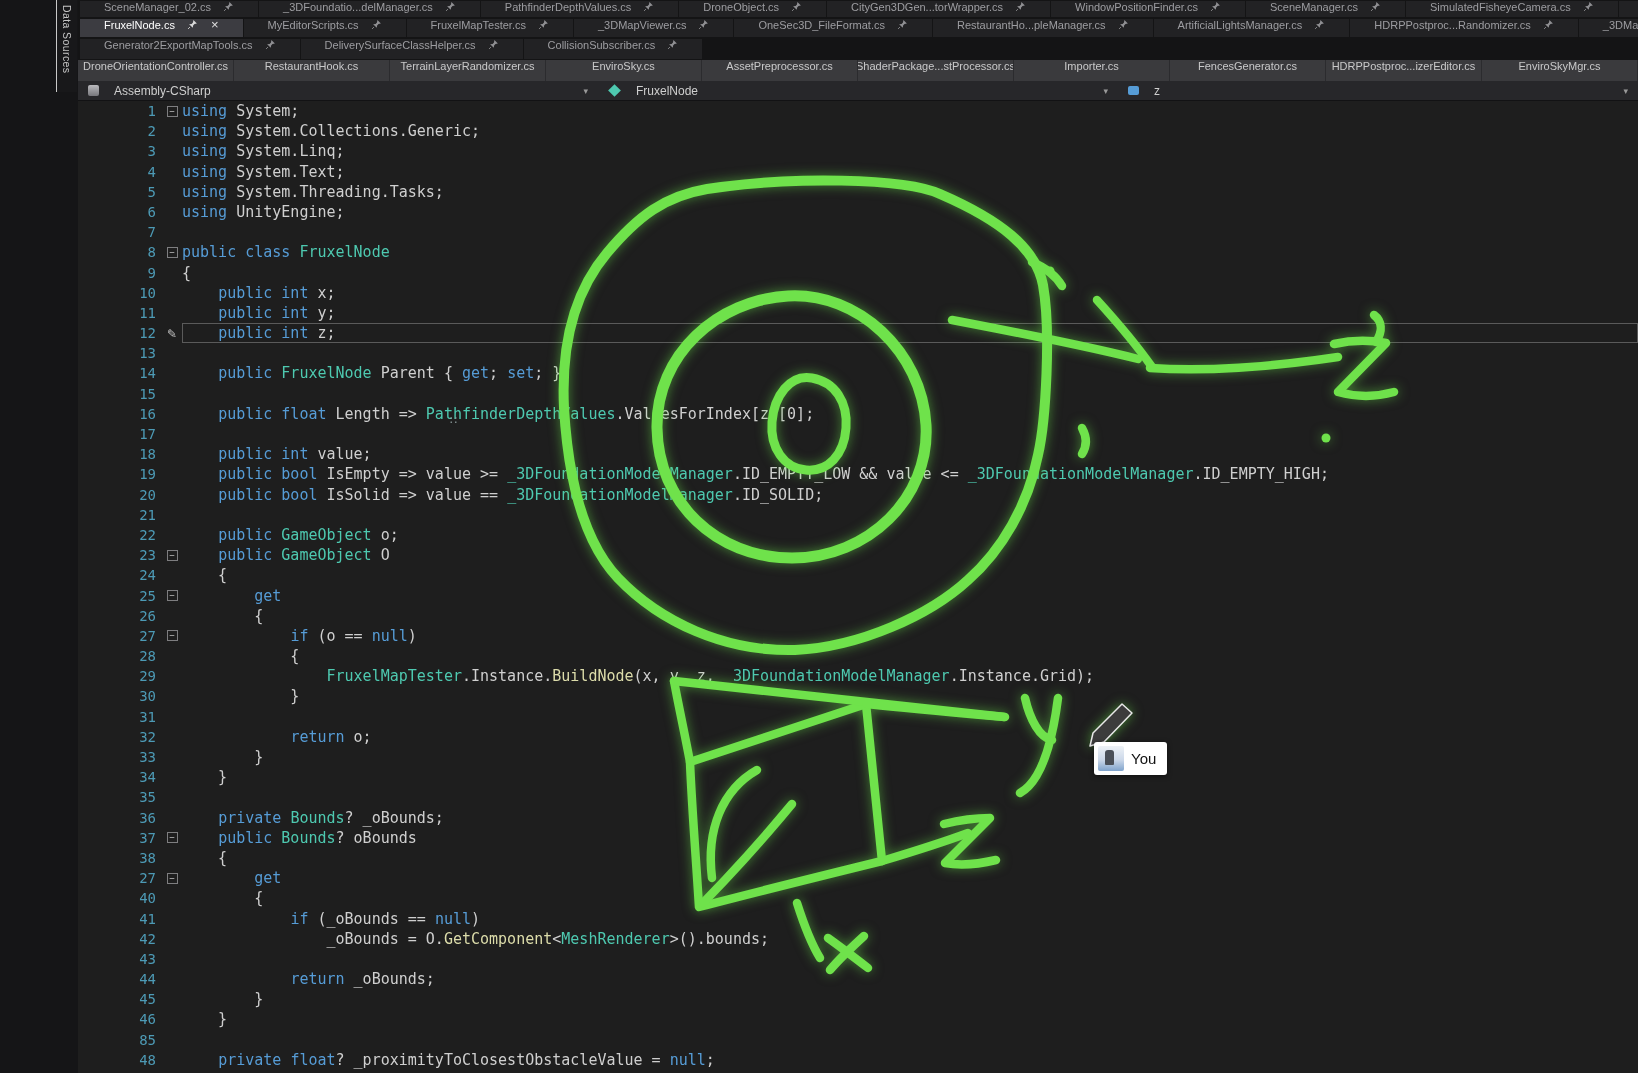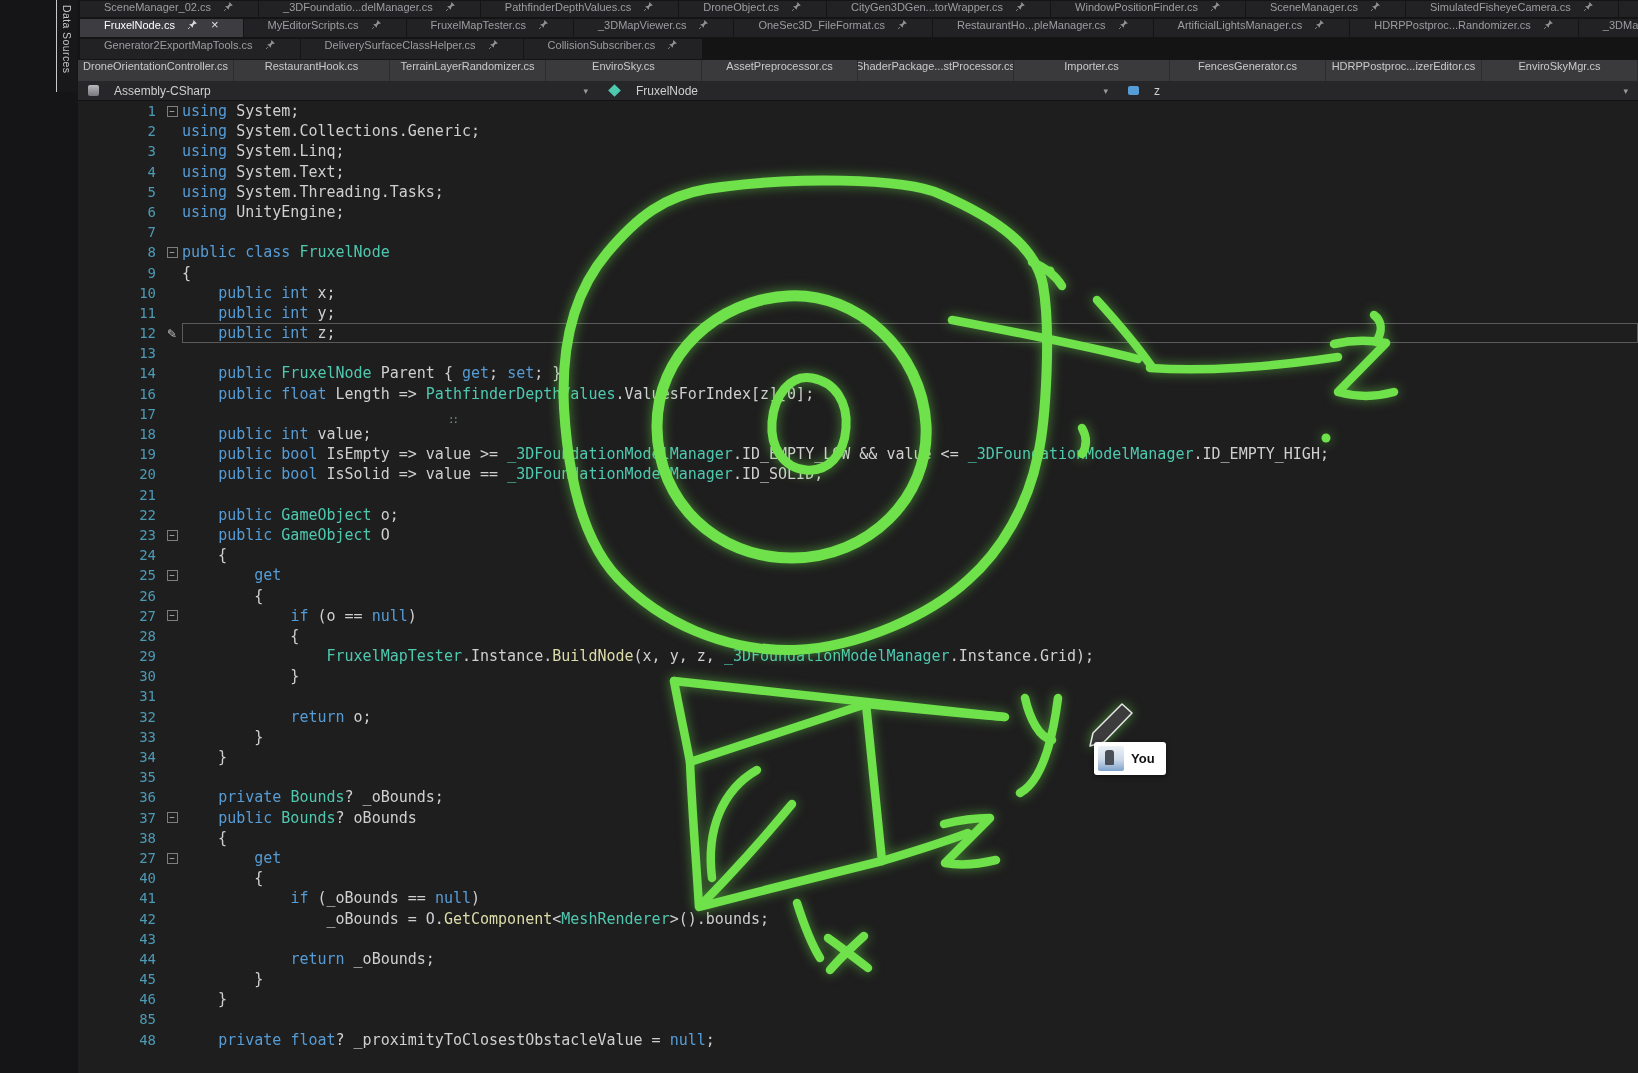--- a/index.html
+++ b/index.html
@@ -54,21 +54,21 @@
 
   .stray{position:absolute;left:450px;top:414px;color:#93a3a3;font-size:11px;z-index:3}
 
   
   .annotation{position:absolute;left:0;top:0;z-index:5;pointer-events:none;filter:drop-shadow(0 0 6px rgba(110,235,75,.5))}
 
   
   .you-badge{position:absolute;left:1094px;top:742px;height:33px;z-index:6;background:#ffffff;border-radius:3px;display:flex;align-items:center;gap:7px;padding:3px 11px 3px 4px;box-shadow:0 1px 5px rgba(0,0,0,.55)}
   .you-avatar{width:26px;height:25px;flex:none;border-radius:2px;background:linear-gradient(180deg,#eef2f6 0%,#ccd8e9 55%,#7fa3cc 100%);position:relative;overflow:hidden}
   .you-avatar::after{content:"";position:absolute;left:7px;top:4px;width:9px;height:15px;background:#4a4f57;border-radius:3px 3px 1px 1px}
-  .you-label{font-weight:bold;font-size:13px;color:#111111}
+  .you-label{font-weight:normal;font-size:15px;color:#111111}
 </style>
 </head>
 <body>
 
 <div class="app">
   <div class="left-rail">
     <div class="rail-tab">
       <span class="rail-label">Data Sources</span>
     </div>
   </div>
@@ -291,20 +291,21 @@
         <div class="line"><span class="gutter">5</span><span class="fold"></span><span class="code"><span class="tok-k">using</span><span class="tok-p"> System.Threading.Tasks;</span></span></div>
         <div class="line"><span class="gutter">6</span><span class="fold"></span><span class="code"><span class="tok-k">using</span><span class="tok-p"> UnityEngine;</span></span></div>
         <div class="line"><span class="gutter">7</span><span class="fold"></span><span class="code"></span></div>
         <div class="line"><span class="gutter">8</span><span class="fold"><span class="fold-box">−</span></span><span class="code"><span class="tok-k">public</span><span class="tok-p"> </span><span class="tok-k">class</span><span class="tok-p"> </span><span class="tok-t">FruxelNode</span></span></div>
         <div class="line"><span class="gutter">9</span><span class="fold"></span><span class="code"><span class="tok-p">{</span></span></div>
         <div class="line"><span class="gutter">10</span><span class="fold"></span><span class="code"><span class="tok-p">    </span><span class="tok-k">public</span><span class="tok-p"> </span><span class="tok-k">int</span><span class="tok-p"> x;</span></span></div>
         <div class="line"><span class="gutter">11</span><span class="fold"></span><span class="code"><span class="tok-p">    </span><span class="tok-k">public</span><span class="tok-p"> </span><span class="tok-k">int</span><span class="tok-p"> y;</span></span></div>
         <div class="line current"><span class="gutter">12<span class="edit-marker">✎</span></span><span class="fold"></span><span class="code"><span class="tok-p">    </span><span class="tok-k">public</span><span class="tok-p"> </span><span class="tok-k">int</span><span class="tok-p"> z;</span></span></div>
         <div class="line"><span class="gutter">13</span><span class="fold"></span><span class="code"></span></div>
         <div class="line"><span class="gutter">14</span><span class="fold"></span><span class="code"><span class="tok-p">    </span><span class="tok-k">public</span><span class="tok-p"> </span><span class="tok-t">FruxelNode</span><span class="tok-p"> Parent { </span><span class="tok-k">get</span><span class="tok-p">; </span><span class="tok-k">set</span><span class="tok-p">; }</span></span></div>
+        <div class="line"><span class="gutter">15</span><span class="fold"></span><span class="code"></span></div>
         <div class="line"><span class="gutter">16</span><span class="fold"></span><span class="code"><span class="tok-p">    </span><span class="tok-k">public</span><span class="tok-p"> </span><span class="tok-k">float</span><span class="tok-p"> Length =&gt; </span><span class="tok-t">PathfinderDepthValues</span><span class="tok-p">.ValuesForIndex[z][0];</span></span></div>
         <div class="line"><span class="gutter">17</span><span class="fold"></span><span class="code"></span></div>
         <div class="line"><span class="gutter">18</span><span class="fold"></span><span class="code"><span class="tok-p">    </span><span class="tok-k">public</span><span class="tok-p"> </span><span class="tok-k">int</span><span class="tok-p"> value;</span></span></div>
         <div class="line"><span class="gutter">19</span><span class="fold"></span><span class="code"><span class="tok-p">    </span><span class="tok-k">public</span><span class="tok-p"> </span><span class="tok-k">bool</span><span class="tok-p"> IsEmpty =&gt; value &gt;= </span><span class="tok-t">_3DFoundationModelManager</span><span class="tok-p">.ID_EMPTY_LOW &amp;&amp; value &lt;= </span><span class="tok-t">_3DFoundationModelManager</span><span class="tok-p">.ID_EMPTY_HIGH;</span></span></div>
         <div class="line"><span class="gutter">20</span><span class="fold"></span><span class="code"><span class="tok-p">    </span><span class="tok-k">public</span><span class="tok-p"> </span><span class="tok-k">bool</span><span class="tok-p"> IsSolid =&gt; value == </span><span class="tok-t">_3DFoundationModelManager</span><span class="tok-p">.ID_SOLID;</span></span></div>
         <div class="line"><span class="gutter">21</span><span class="fold"></span><span class="code"></span></div>
         <div class="line"><span class="gutter">22</span><span class="fold"></span><span class="code"><span class="tok-p">    </span><span class="tok-k">public</span><span class="tok-p"> </span><span class="tok-t">GameObject</span><span class="tok-p"> o;</span></span></div>
         <div class="line"><span class="gutter">23</span><span class="fold"><span class="fold-box">−</span></span><span class="code"><span class="tok-p">    </span><span class="tok-k">public</span><span class="tok-p"> </span><span class="tok-t">GameObject</span><span class="tok-p"> O</span></span></div>
         <div class="line"><span class="gutter">24</span><span class="fold"></span><span class="code"><span class="tok-p">    {</span></span></div>
         <div class="line"><span class="gutter">25</span><span class="fold"><span class="fold-box">−</span></span><span class="code"><span class="tok-p">        </span><span class="tok-k">get</span></span></div>

